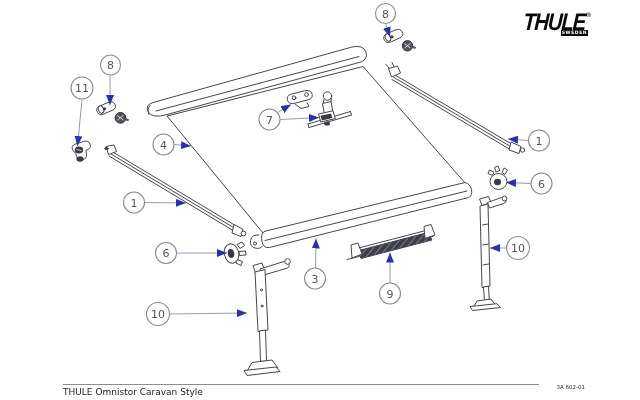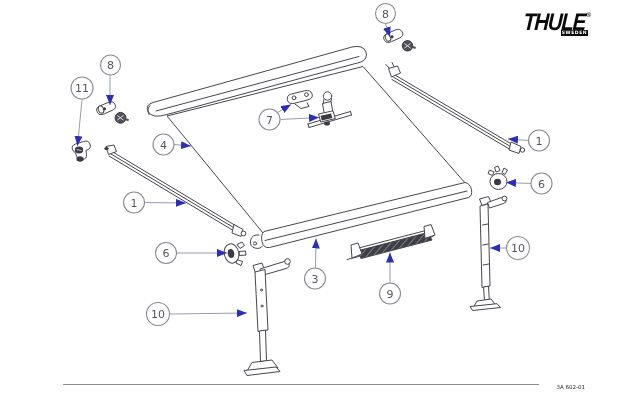--- a/index.html
+++ b/index.html
@@ -241,15 +241,16 @@
     </g>
   </svg>
 
   <div class="logo">
     <span class="logo-word">THULE</span>
     <span class="logo-reg">®</span>
     <span class="logo-sub">SWEDEN</span>
   </div>
 
   <div class="footer-line"></div>
+  <div class="footer-title">THULE Omnistor Caravan Style</div>
   <div class="doc-code">3A 602-01</div>
 
 </div>
 
 </body></html>

